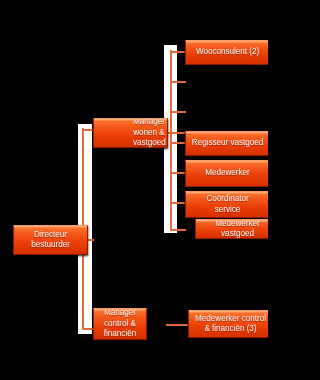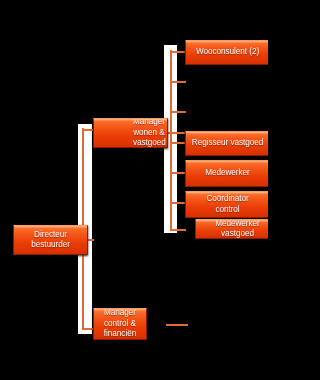--- a/index.html
+++ b/index.html
@@ -125,22 +125,26 @@
   <div class="node" style="left:185px; top:131px; width:85px; height:25px;">
     <span class="lbl">Regisseur vastgoed</span>
   </div>
 
   <div class="node" style="left:185px; top:160px; width:85px; height:27px;">
     <span class="lbl">Medewerker</span>
   </div>
 
   <div class="node" style="left:185px; top:191px; width:85px; height:27px;">
     <span class="lbl">Coördinator
-control</span>
+service</span>
   </div>
 
   <div class="node" style="left:195px; top:219px; width:85px; height:20px;">
     <span class="lbl">Medewerker
 vastgoed</span>
   </div>
 
+  <div class="node" style="left:188px; top:310px; width:85px; height:28px;">
+    <span class="lbl">Medewerker control
+&amp; financiën (3)</span>
+  </div>
 
 </div>
 
 </body></html>

